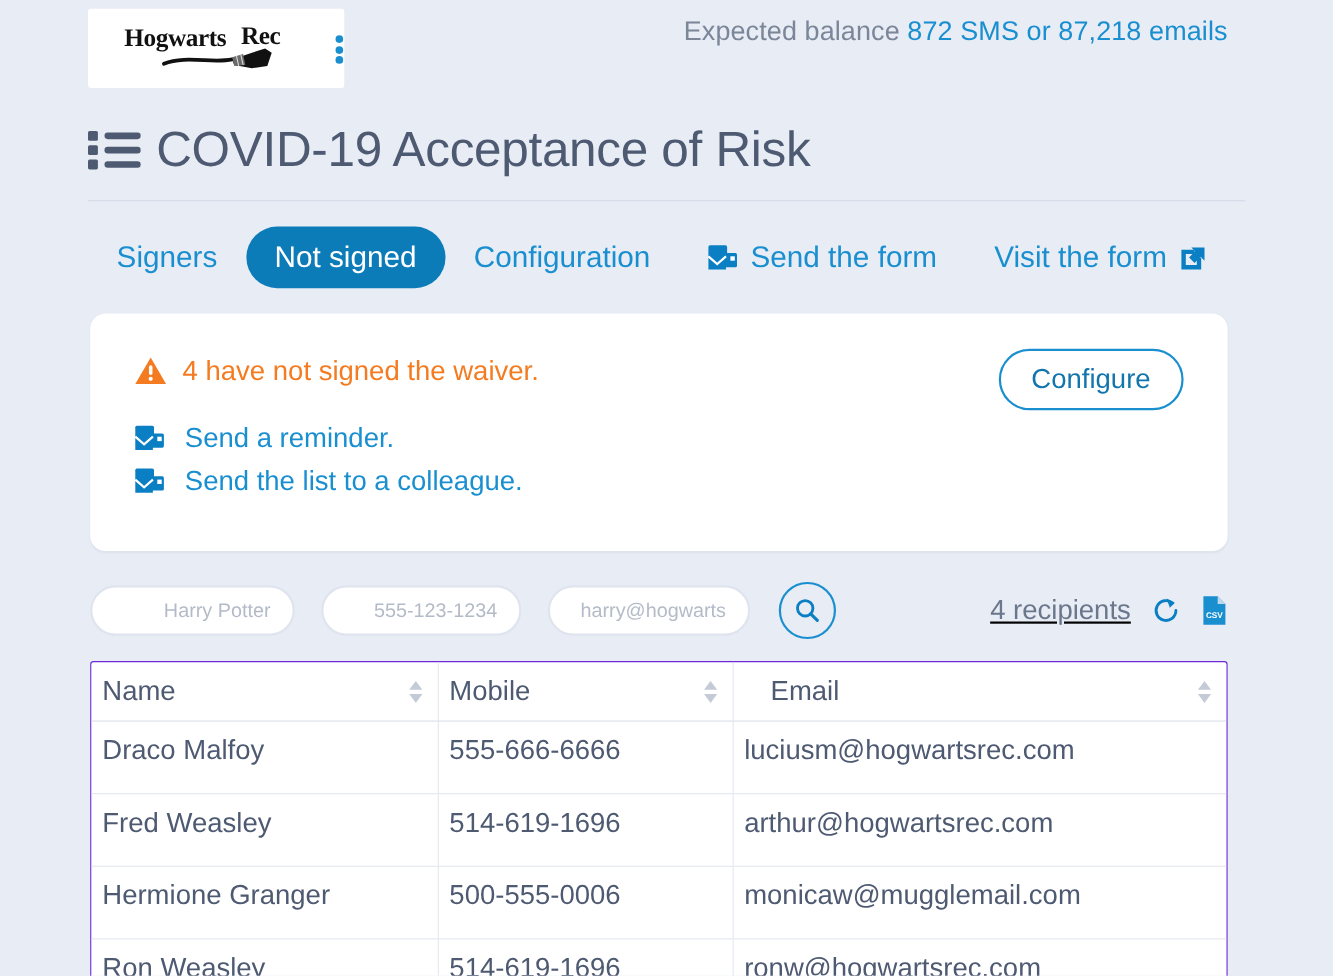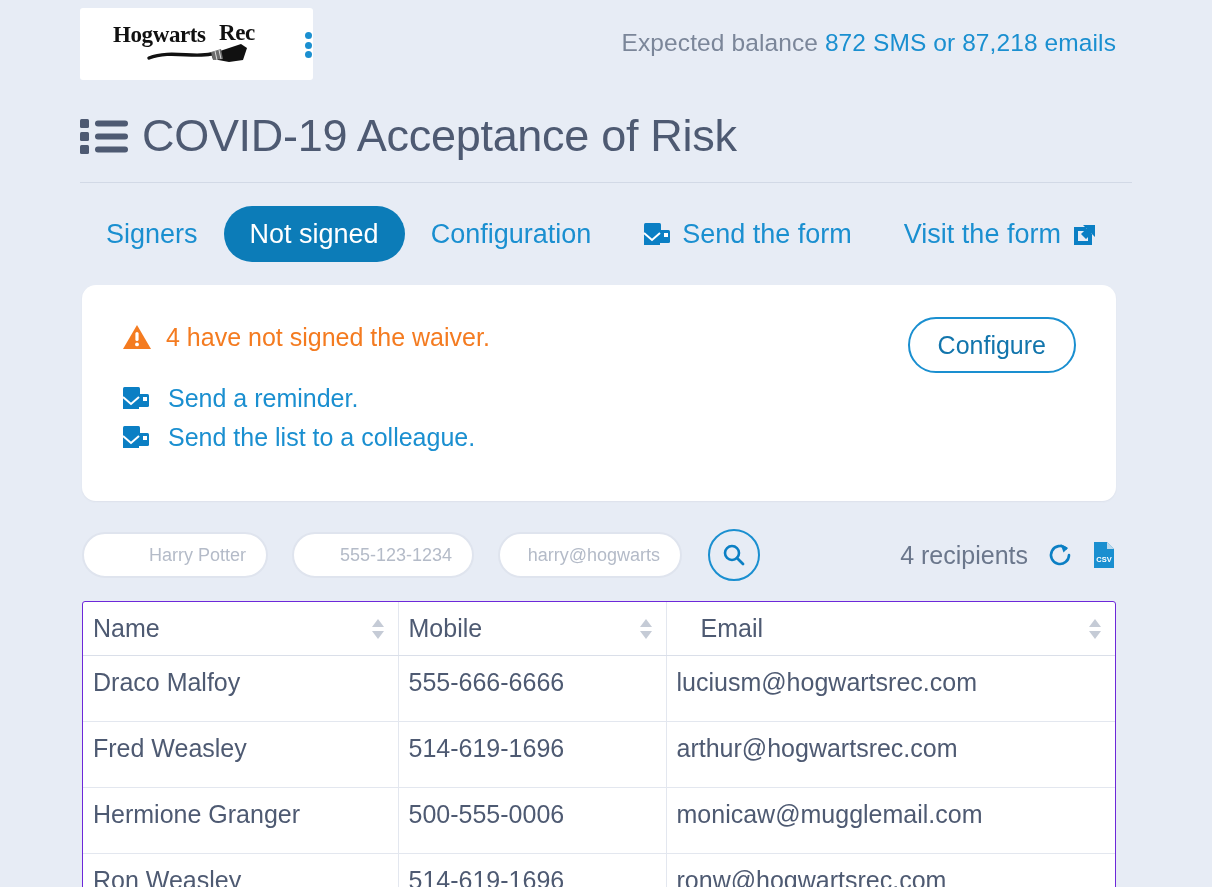--- a/index.html
+++ b/index.html
@@ -46,21 +46,21 @@
   }
   .topbar-kebab i {
     display: block;
     width: 7px; height: 7px;
     border-radius: 50%;
     background: #1a8fd0;
   }
   .balance {
     position: absolute;
     right: 96px;
-    top: 29px;
+    top: 15px;
     font-size: 24.5px;
     color: #7b8699;
     white-space: nowrap;
     letter-spacing: .1px;
   }
   .balance .amt { color: #1a8fd0; }
 
   
   .title-row {
     position: relative;
@@ -235,20 +235,21 @@
     display: flex;
     align-items: center;
     justify-content: center;
     padding: 0;
   }
   .filters-right {
     margin-left: auto;
     display: flex;
     align-items: center;
     gap: 18px;
+    text-decoration: underline;
   }
   .recipients {
     font-size: 25px;
     color: #6b778c;
     white-space: nowrap;
   }
   .icon-btn {
     background: transparent;
     border: none;
     padding: 0;

